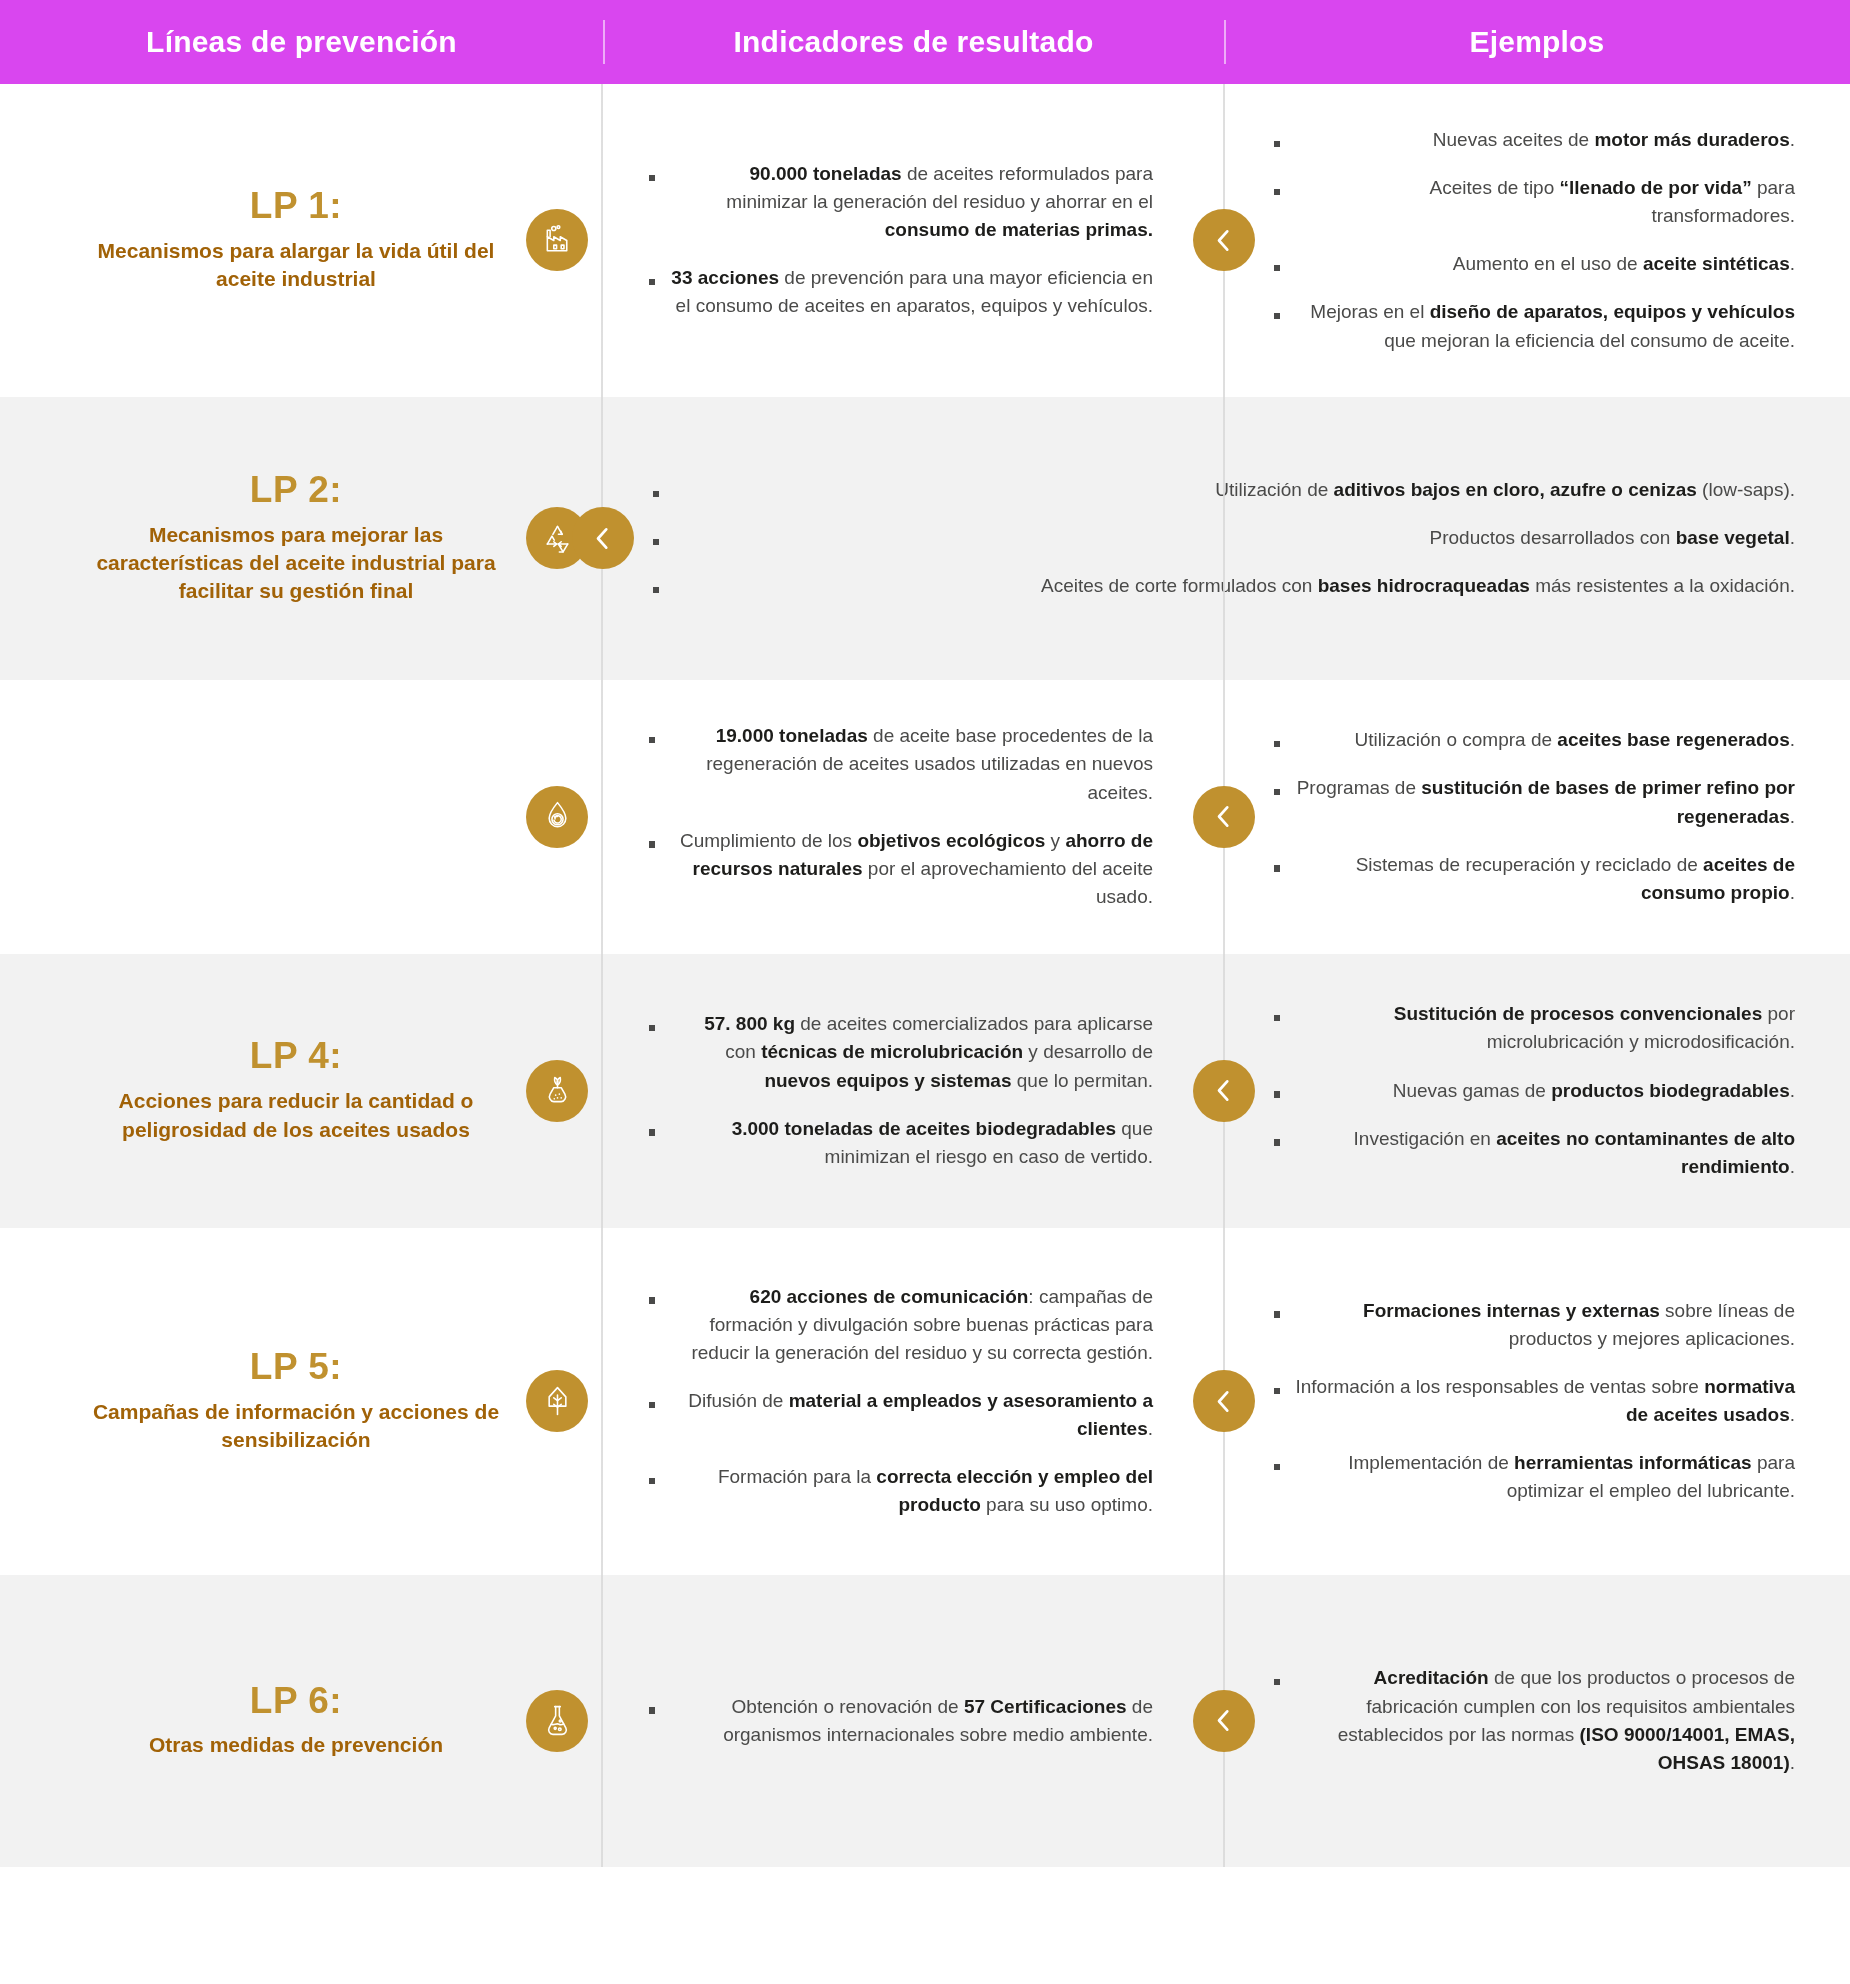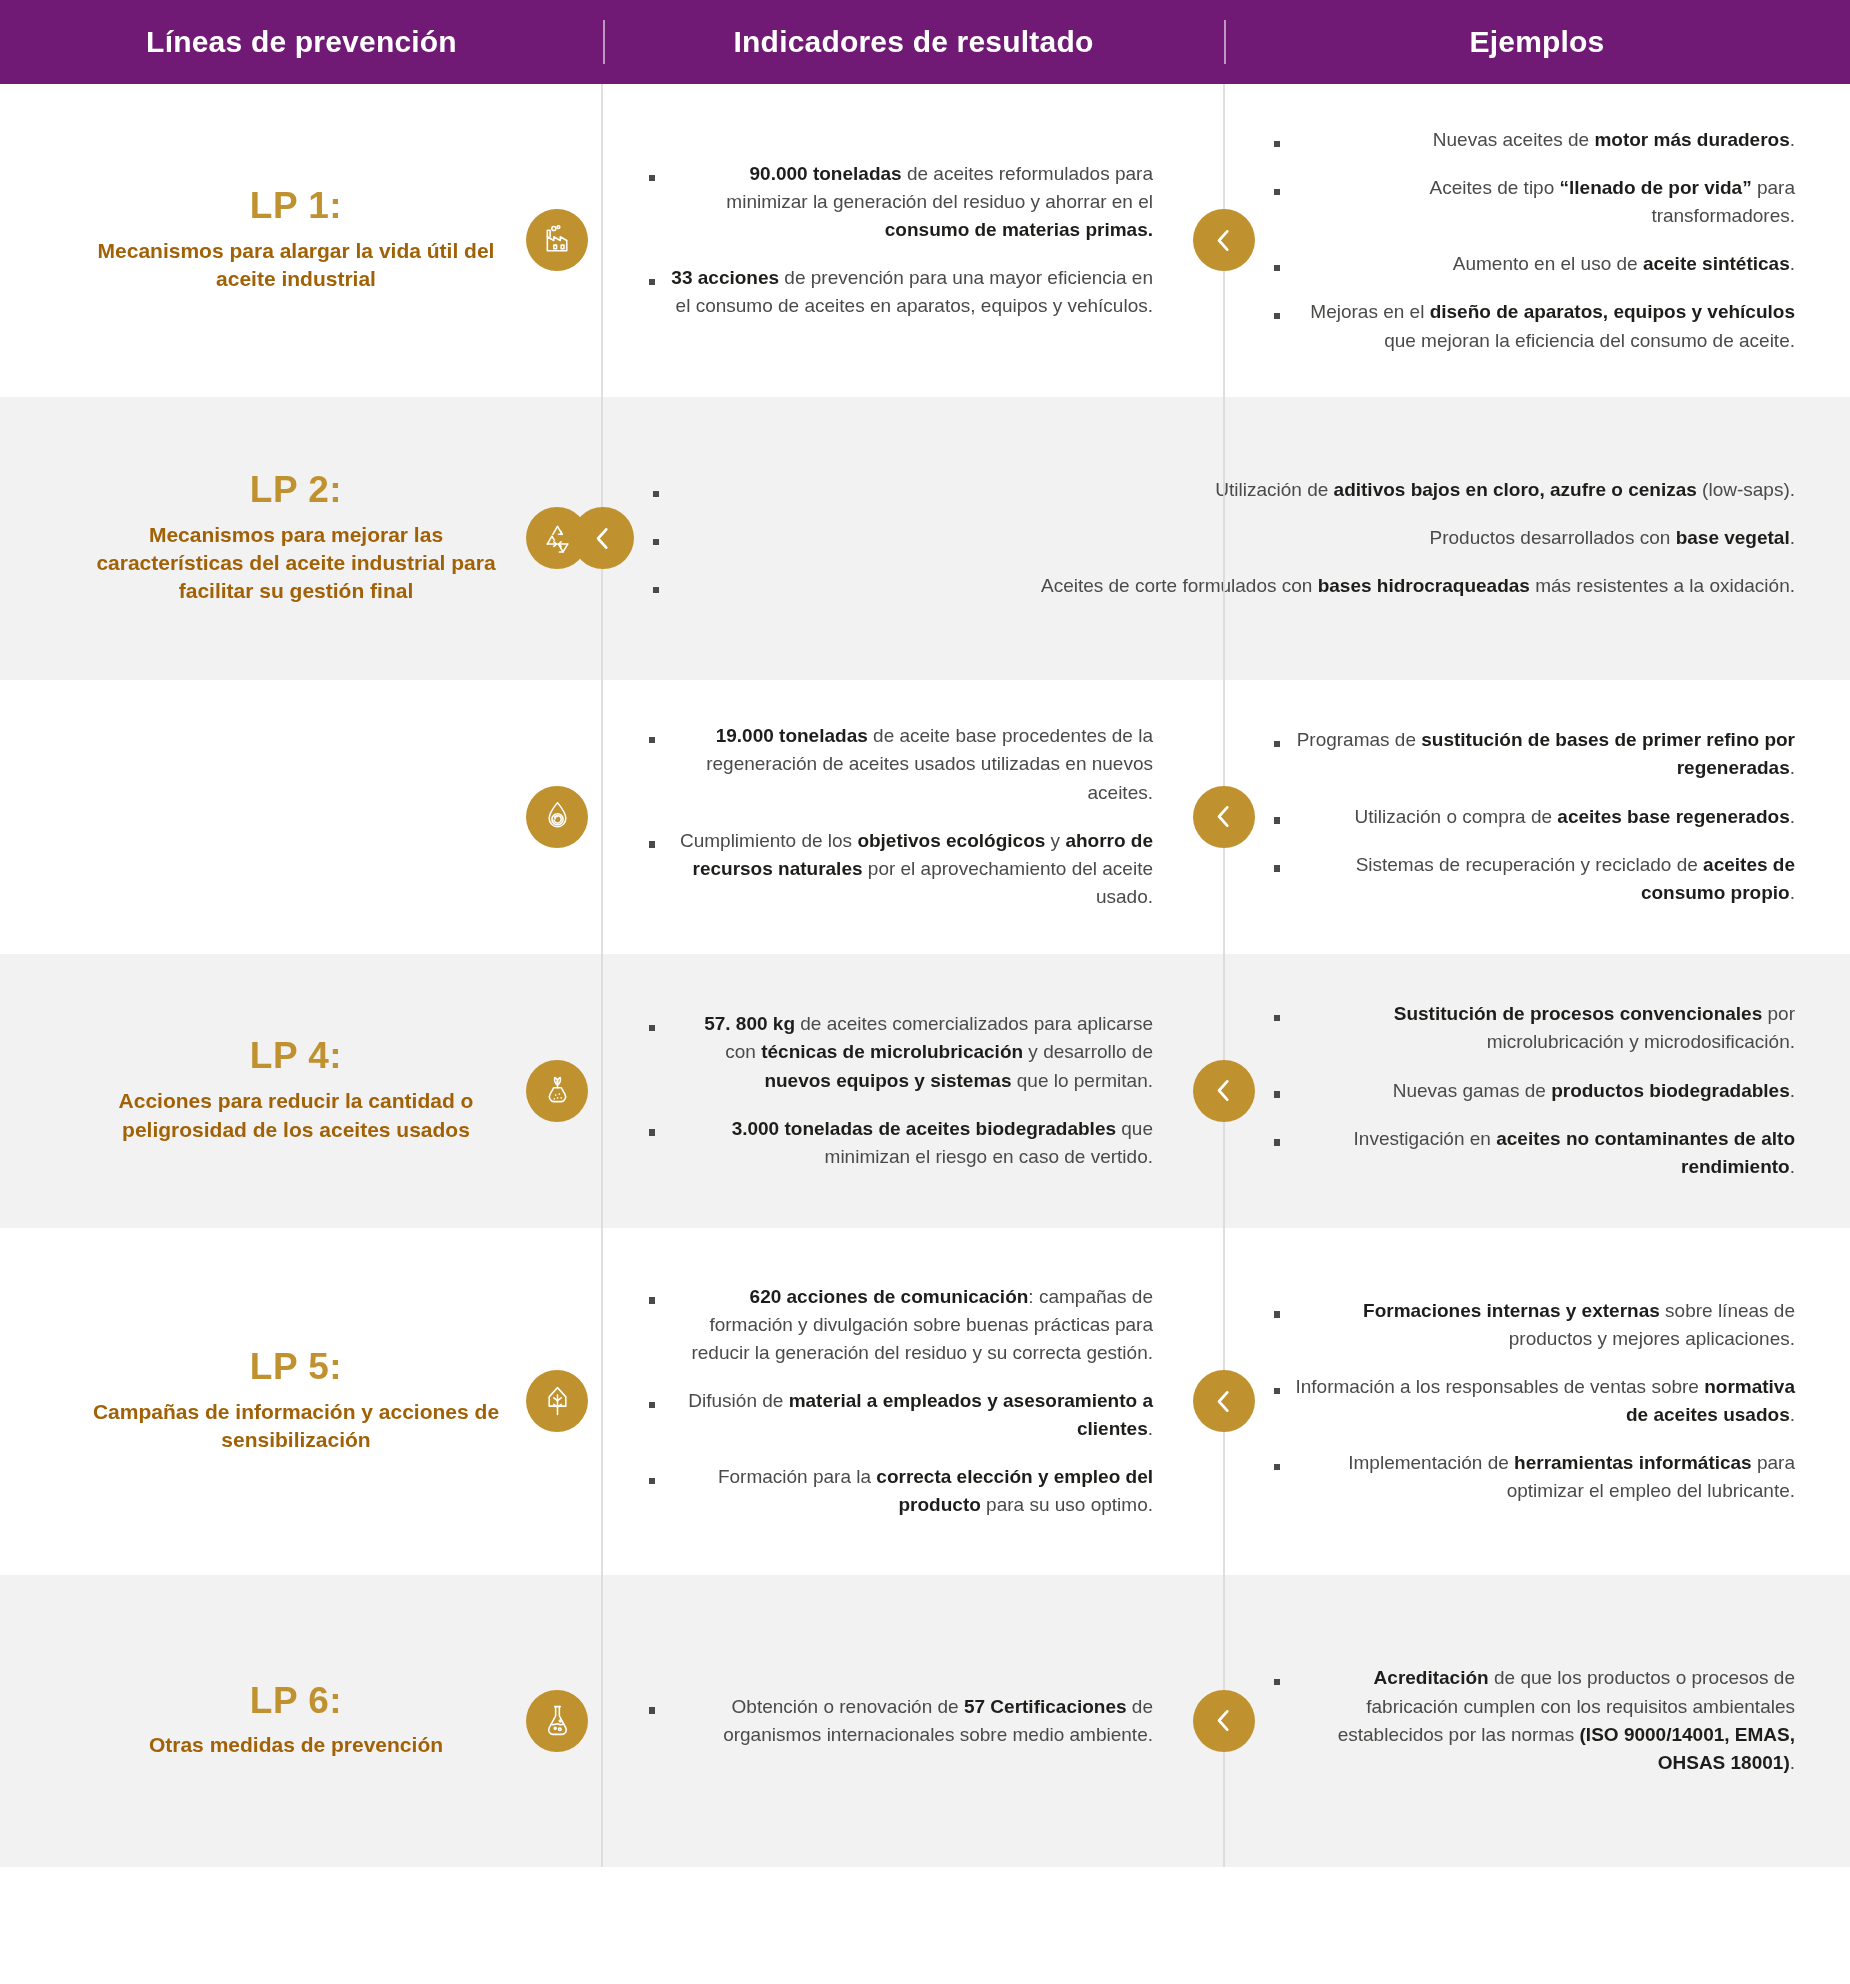--- a/index.html
+++ b/index.html
@@ -10,21 +10,21 @@
   body {
     width: 1850px;
     font-family: "Liberation Sans", sans-serif;
     color: #3c3c3b;
     -webkit-font-smoothing: antialiased;
   }
 
   
   .table-header {
     display: flex;
-    background: #701a75;
+    background: #d946ef;
     height: 84px;
     align-items: center;
   }
   .header-cell {
     color: #ffffff;
     font-size: 30px;
     font-weight: 700;
     text-align: center;
     letter-spacing: 0.2px;
     position: relative;
@@ -277,22 +277,22 @@
           <li>Cumplimiento de los <b>objetivos ecológicos</b> y <b>ahorro de recursos naturales</b> por el aprovechamiento del aceite usado.</li>
         </ul>
       </div>
       <div class="col-ex">
         <div class="chev-badge">
           <svg width="31" height="31" viewBox="0 0 34 34" fill="none" stroke="#fff" stroke-width="3" stroke-linejoin="round" stroke-linecap="round">
       <path d="M20 7L11 17l9 10"></path>
     </svg>
         </div>
         <ul class="bullets">
+          <li>Utilización o compra de <b>aceites base regenerados</b>.</li>
           <li>Programas de <b>sustitución de bases de primer refino por regeneradas</b>.</li>
-          <li>Utilización o compra de <b>aceites base regenerados</b>.</li>
           <li>Sistemas de recuperación y reciclado de <b>aceites de consumo propio</b>.</li>
         </ul>
       </div>
     </div>
     <div class="row row-h4 alt">
       <div class="divider d1"></div>
       <div class="divider d2"></div>
       <div class="col-lp">
         <div class="lp-textwrap">
           <div class="lp-title">LP 4:</div>

